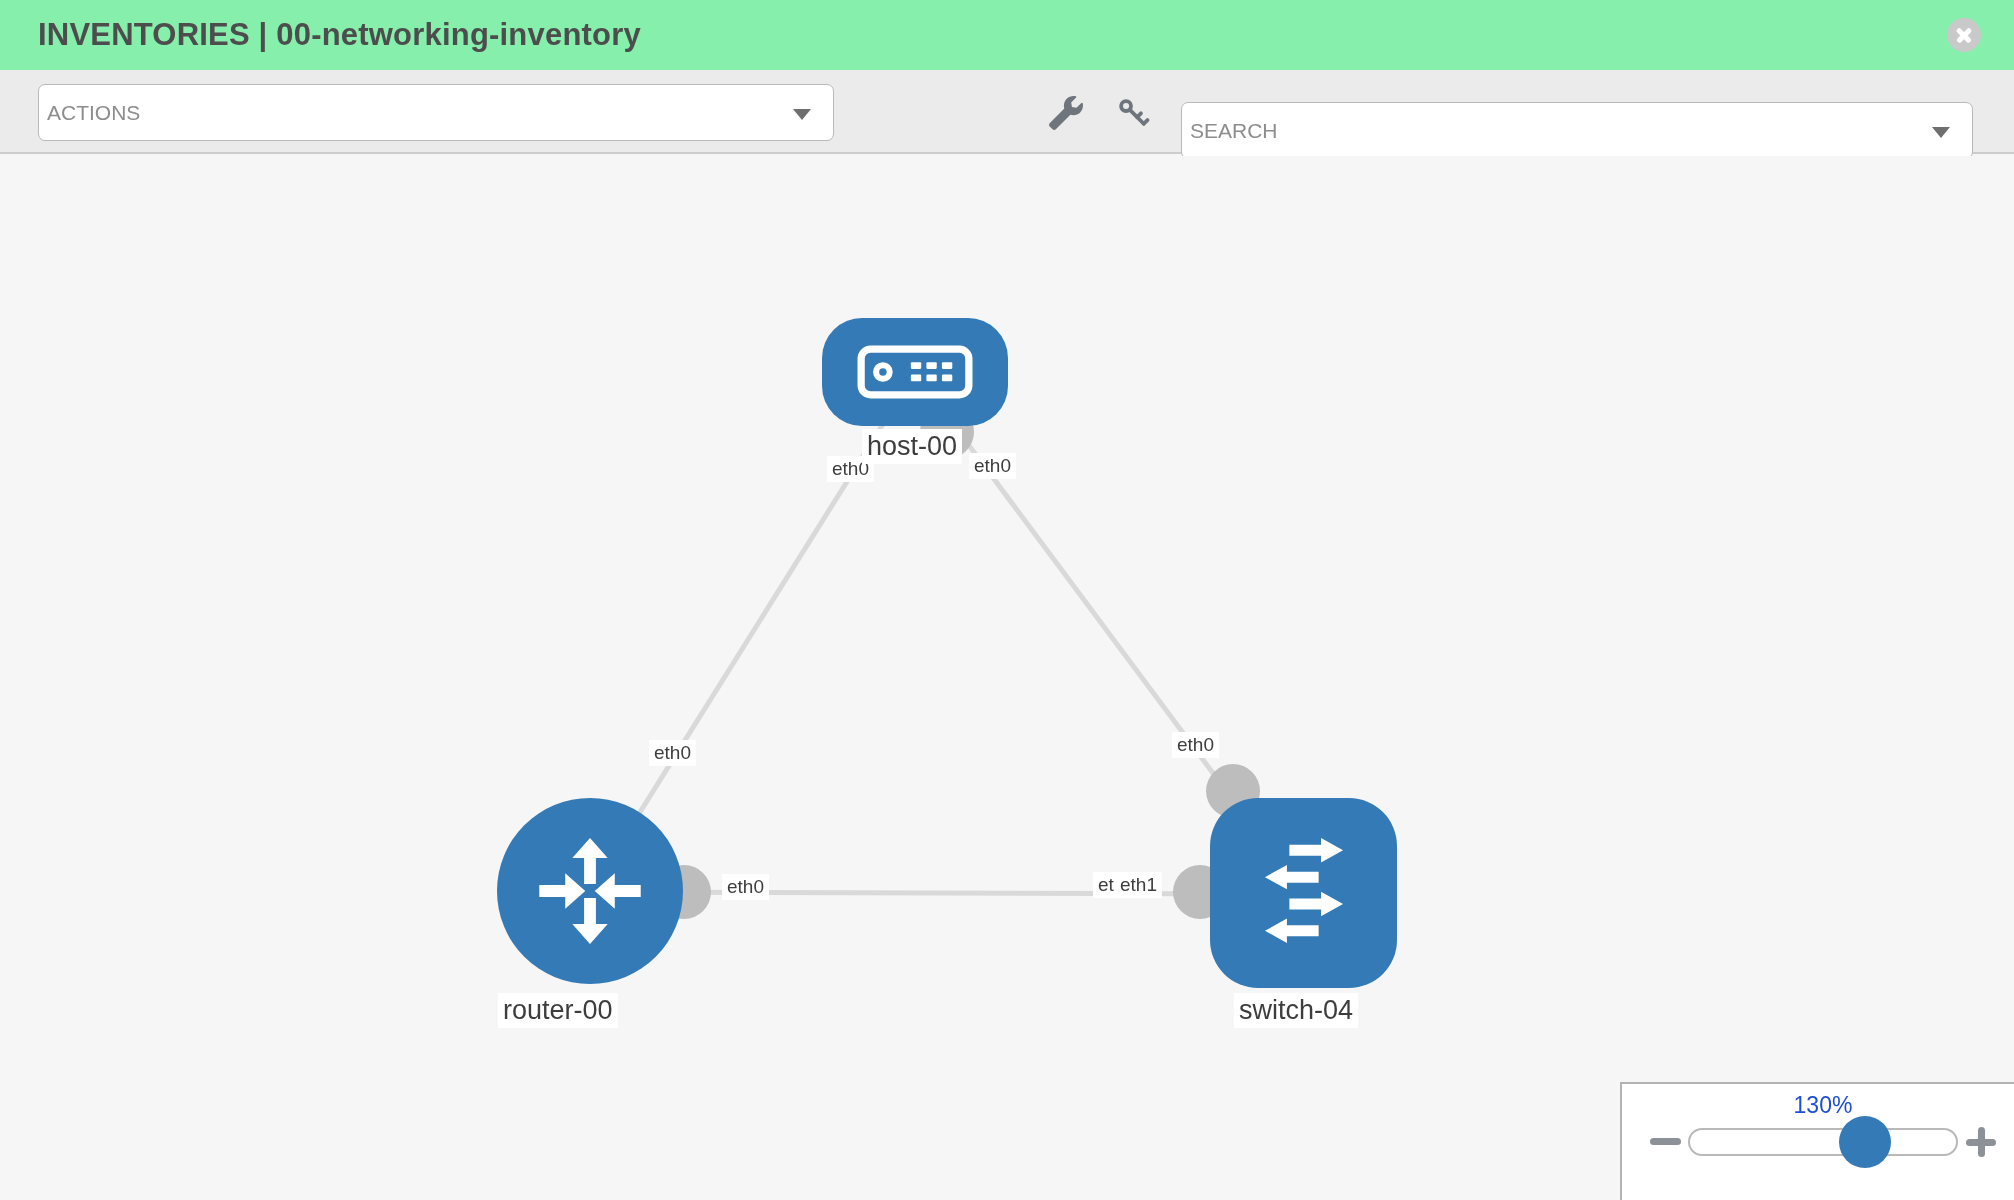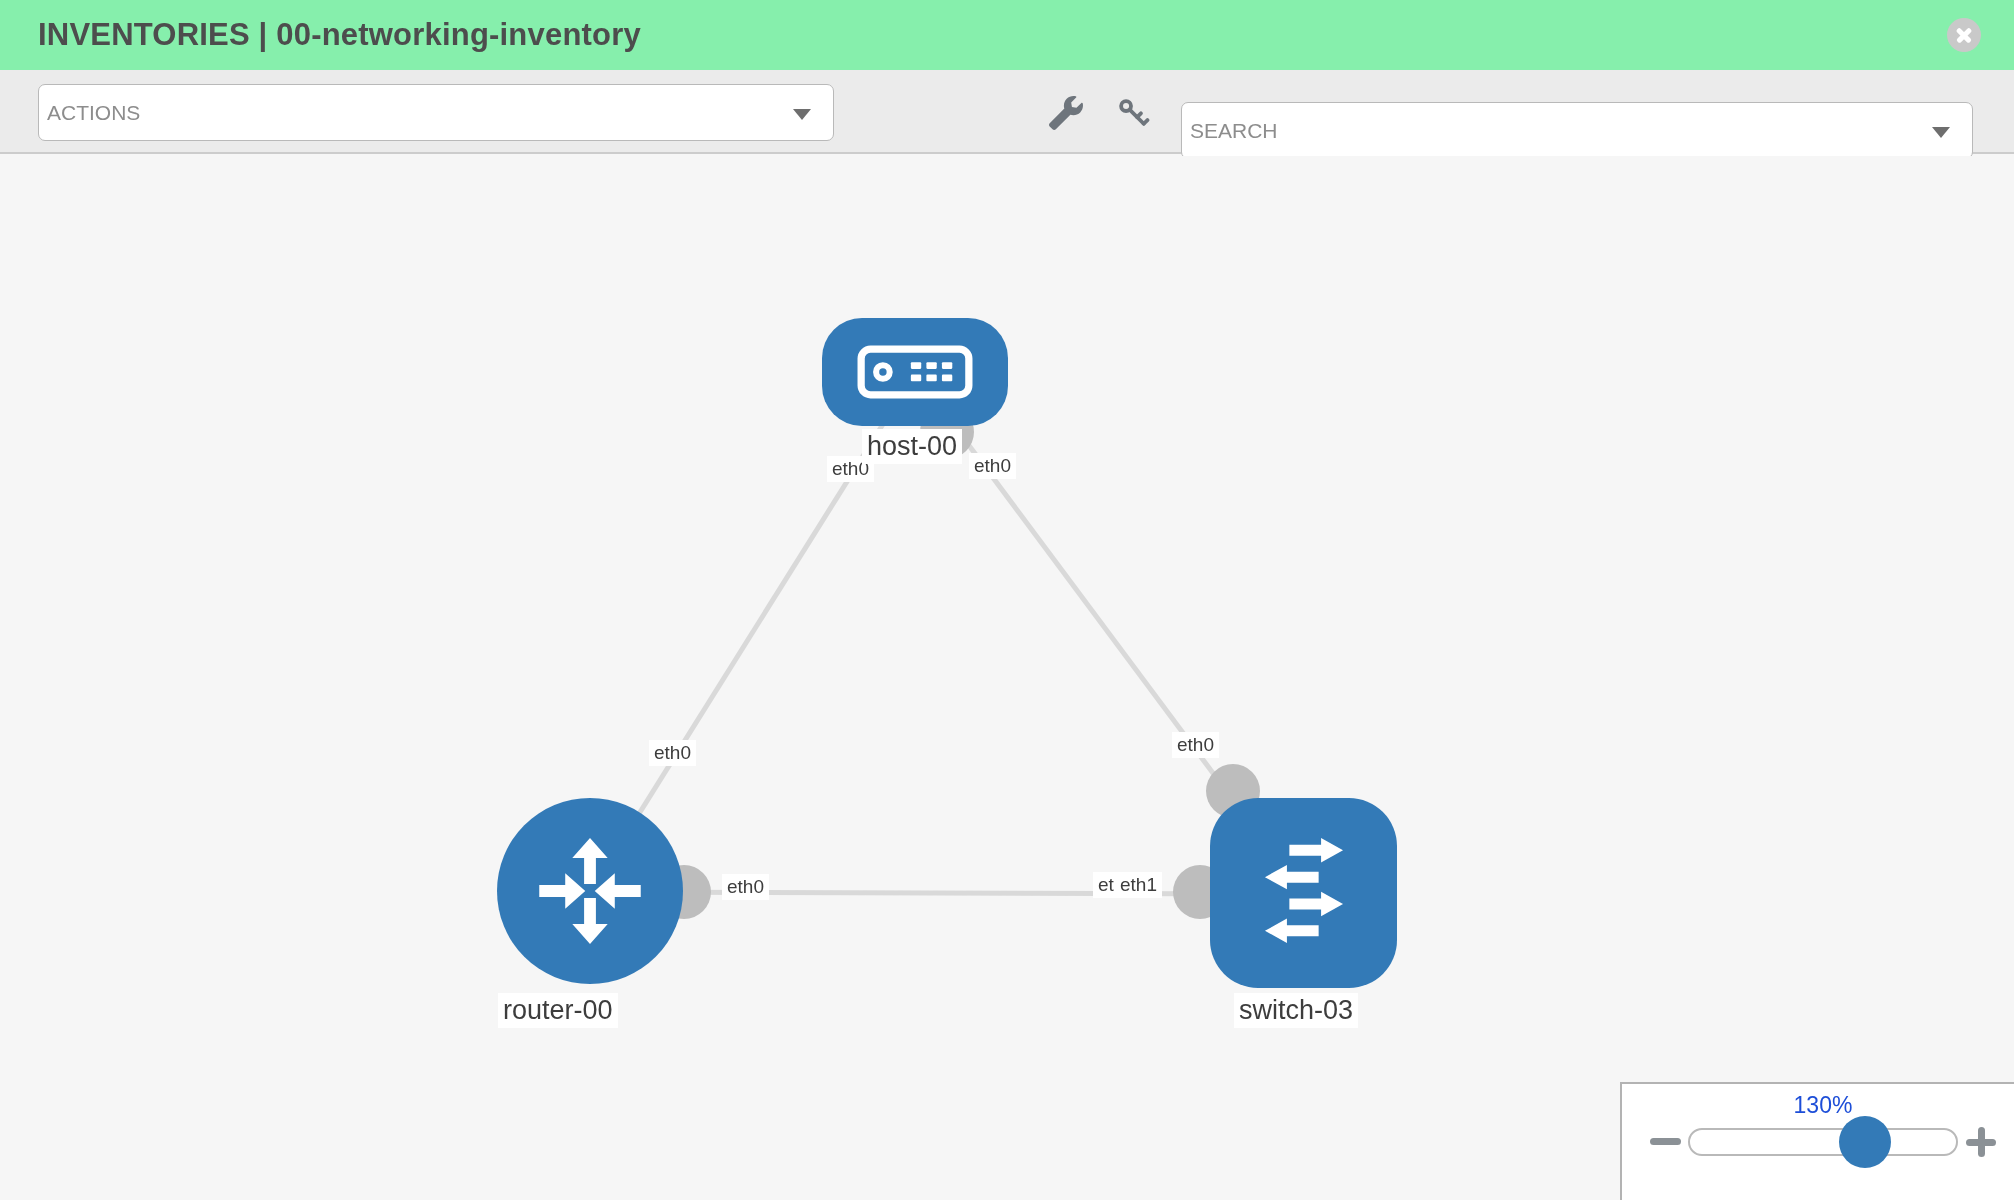--- a/index.html
+++ b/index.html
@@ -189,21 +189,21 @@
   <span class="chip chip-lg" style="left:862px; top:273px;">host-00</span>
 
   <span class="chip chip-sm" style="left:649px; top:584px;">eth0</span>
   <span class="chip chip-sm" style="left:1172px; top:576px;">eth0</span>
 
   <span class="chip chip-sm" style="left:722px; top:718px;">eth0</span>
   <span class="chip chip-sm" style="left:1093px; top:716px; z-index:1;">eth0</span>
   <span class="chip chip-sm" style="left:1115px; top:716px; z-index:2;">eth1</span>
 
   <span class="chip chip-lg" style="left:498px; top:837px;">router-00</span>
-  <span class="chip chip-lg" style="left:1234px; top:837px;">switch-03</span>
+  <span class="chip chip-lg" style="left:1234px; top:837px;">switch-04</span>
 
   <div class="zoom-panel">
     <div class="zoom-value">130%</div>
     <div class="zoom-minus"></div>
     <div class="zoom-track"></div>
     <div class="zoom-handle"></div>
     <div class="zoom-plus"></div>
   </div>
 
 </div>

